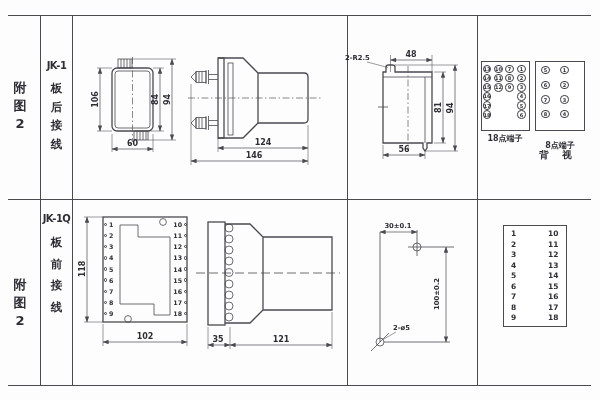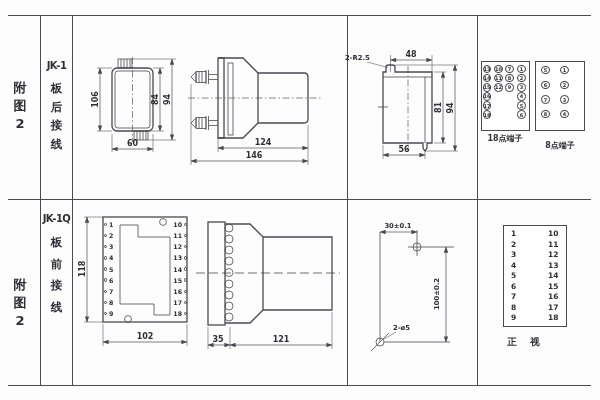--- a/index.html
+++ b/index.html
@@ -188,20 +188,21 @@
       </div>
     <div class="tcol" style="left:24.2px;top:4px">
         <span class="tc">1</span>
         <span class="tc">2</span>
         <span class="tc">3</span>
         <span class="tc">4</span>
       </div>
   </div>
   <div class="tlabel" style="left:475px;top:133px;width:60px">18点端子</div>
   <div class="tlabel" style="left:535px;top:140px;width:50px">8点端子</div>
+  <div class="vlabel" style="left:518px;top:149px;width:80px">背 视</div>
 
   <div class="colA" style="top:276px">
     <div>附</div>
     <div>图</div>
     <div>2</div>
   </div>
 
   <div class="colB" style="top:213px">
     <div class="m">JK-1Q</div>
     <div class="w w2">板</div>
@@ -376,15 +377,14 @@
         <span class="fvn">11</span>
         <span class="fvn">12</span>
         <span class="fvn">13</span>
         <span class="fvn">14</span>
         <span class="fvn">15</span>
         <span class="fvn">16</span>
         <span class="fvn">17</span>
         <span class="fvn">18</span>
       </div>
   </div>
-  <div class="vlabel" style="left:486px;top:336px;width:80px">正 视</div>
 
 </div>
 
 </body></html>

